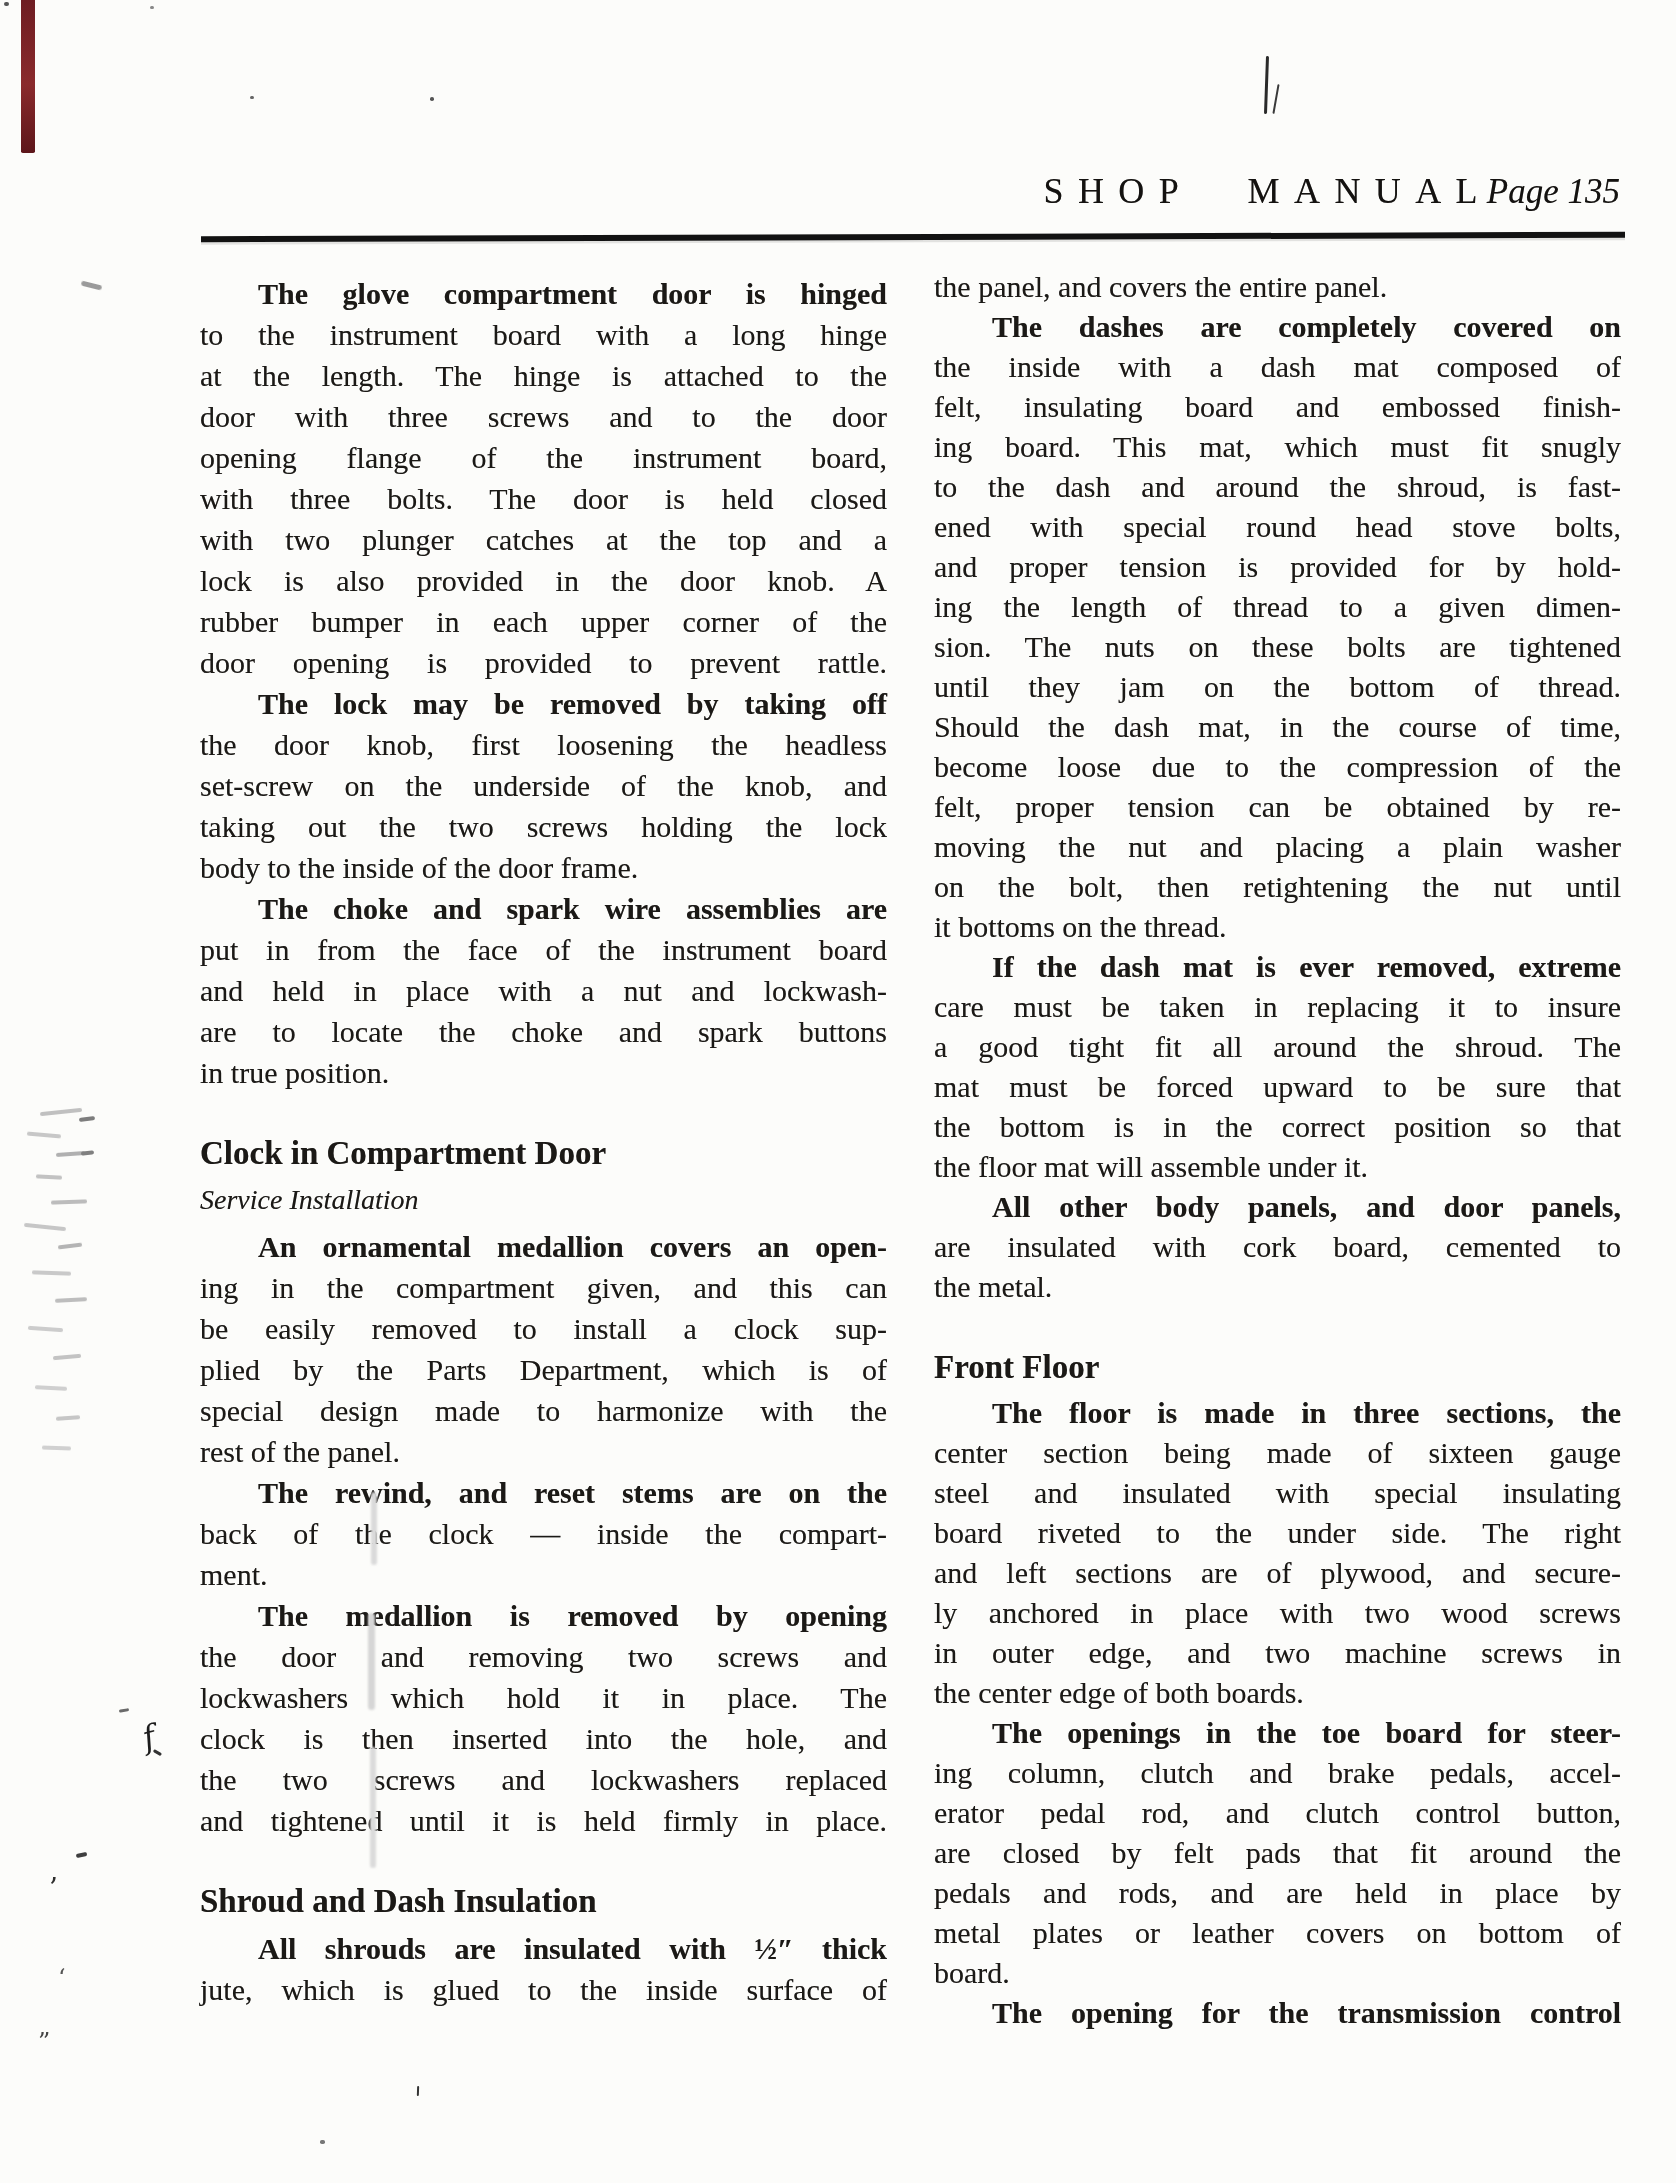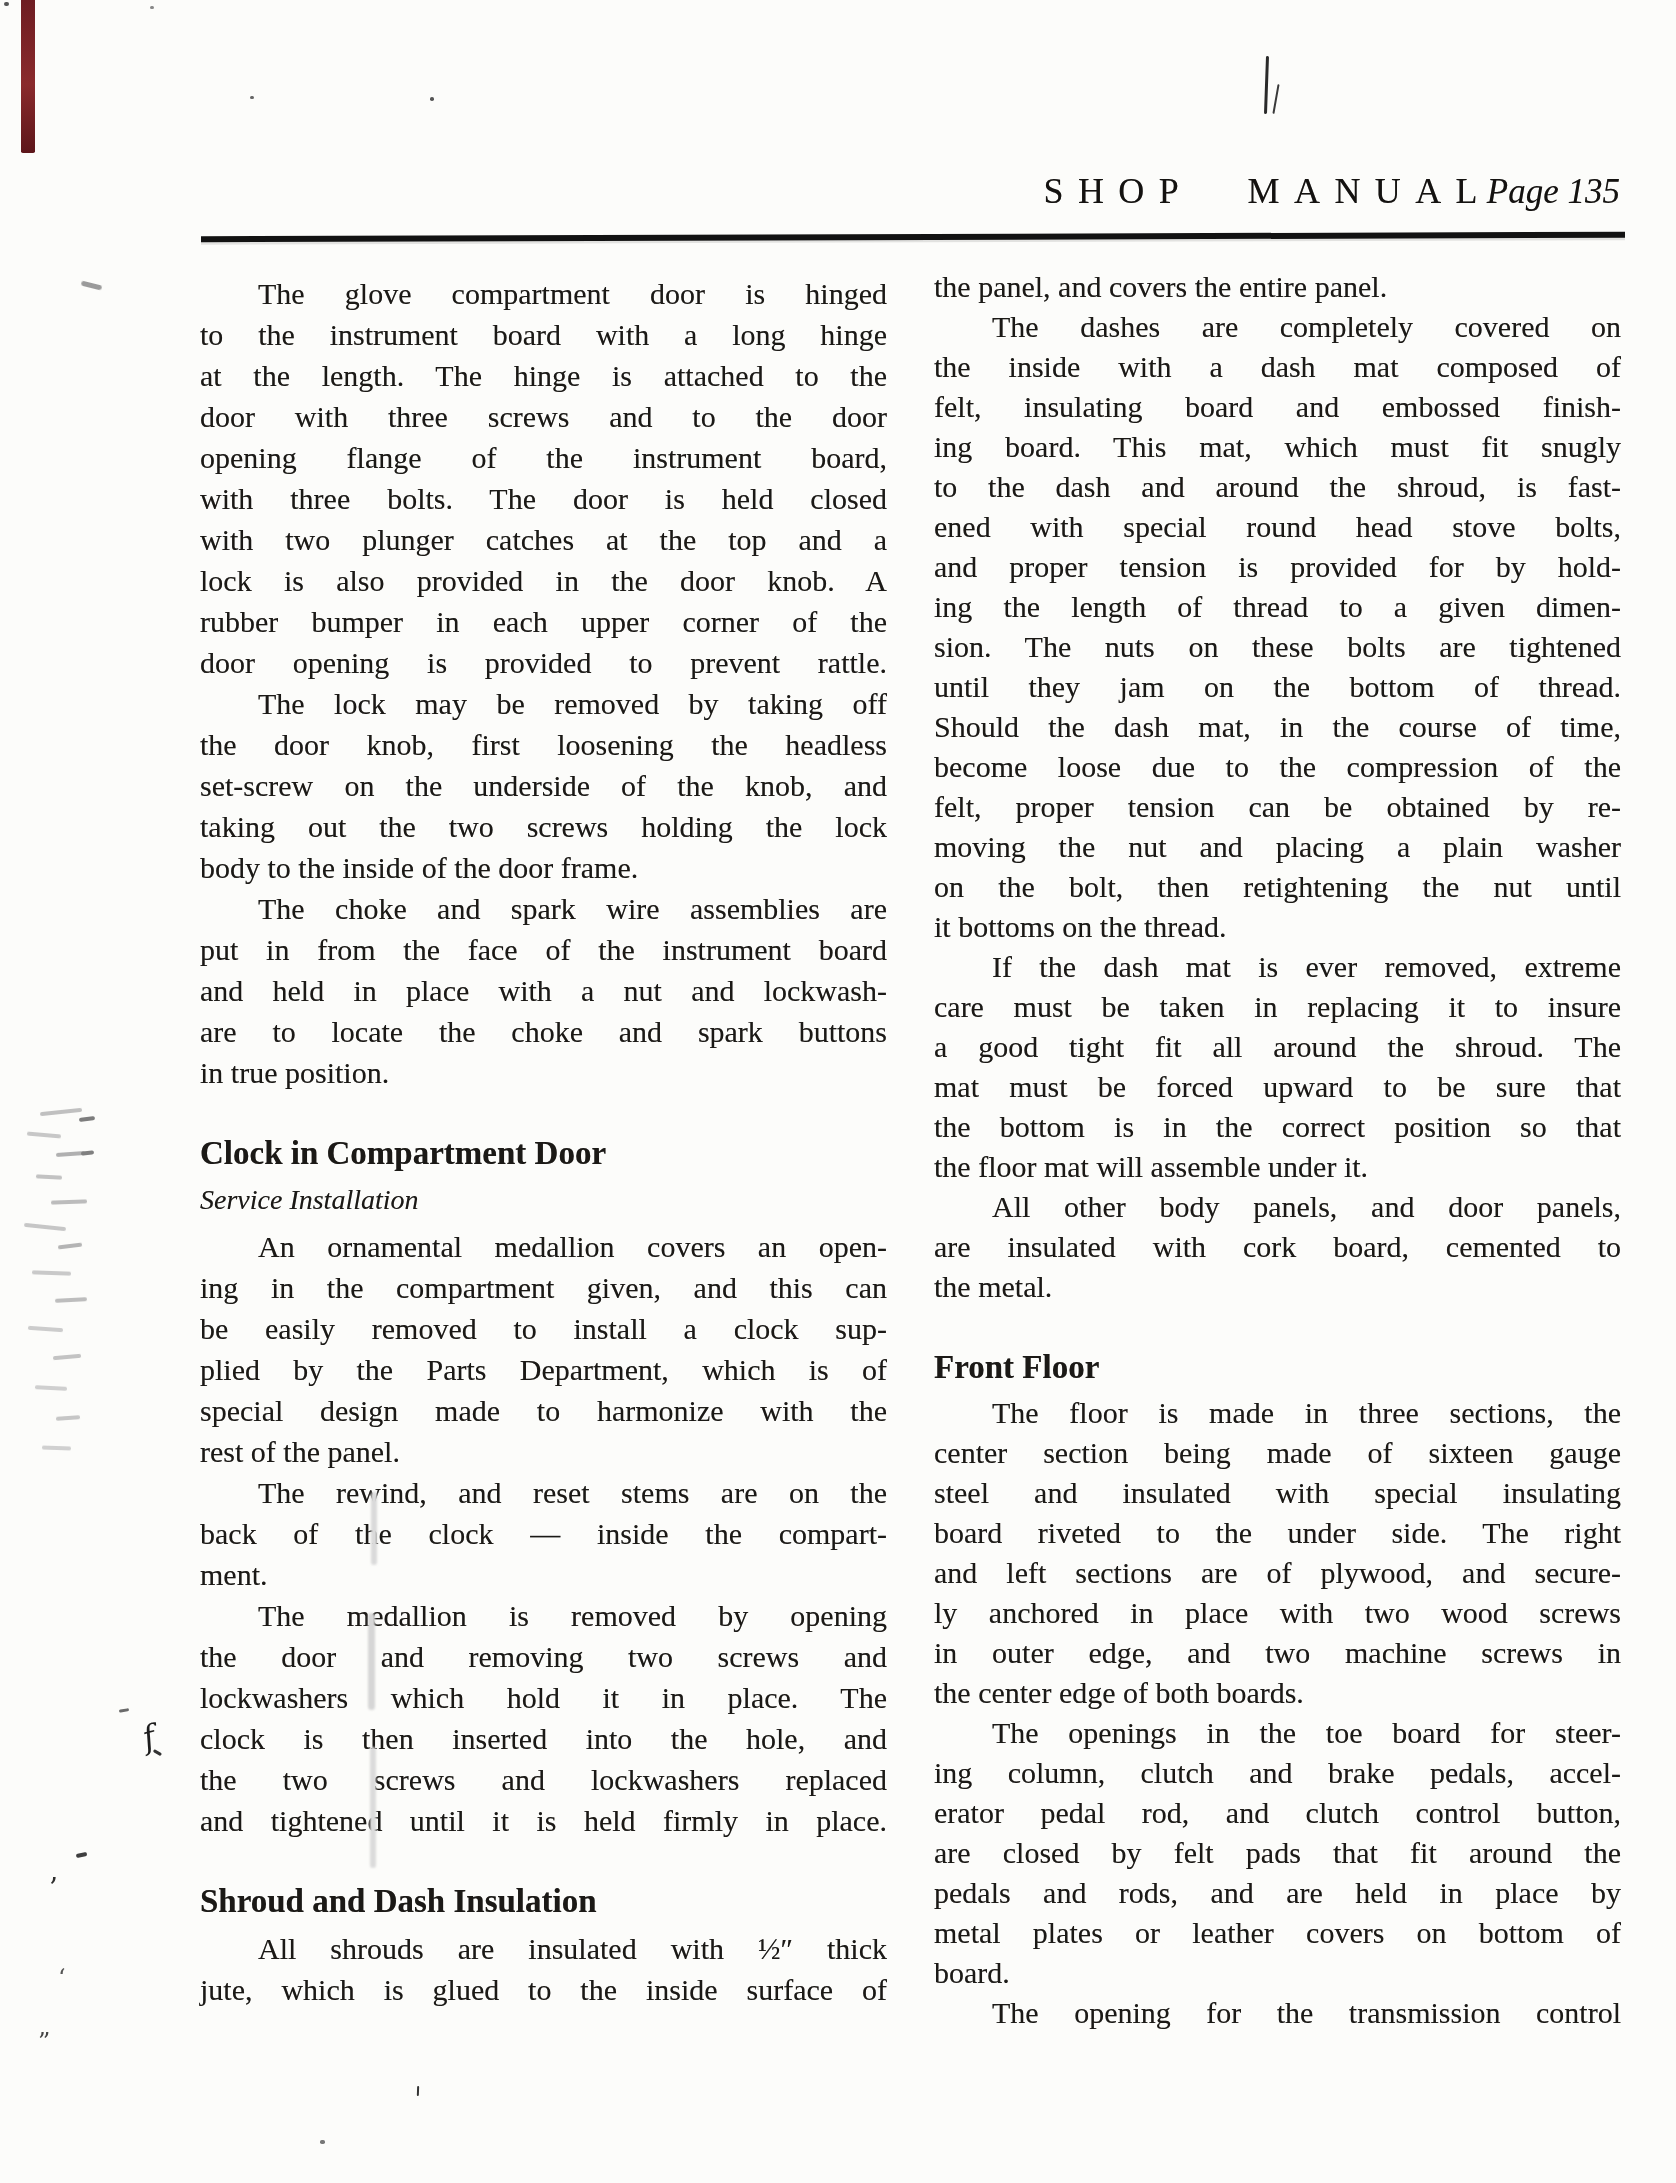--- a/index.html
+++ b/index.html
@@ -38,21 +38,21 @@
   .col{position:absolute;width:687px;font-size:30px;}
   #col-left {left:200px;top:273px;line-height:41px;}
   #col-right{left:934px;top:267px;line-height:40px;}
   .para{margin:0;}
   .ln{
     text-align:justify;text-align-last:justify;
     white-space:nowrap;
     text-shadow:0 0 0.6px rgba(27,25,22,.42);
   }
   .ln.end{text-align-last:left;}
-  .ln.ind{text-indent:58px;}
+  .ln.ind{text-indent:58px;font-weight:bold;}
   .heading{
     font-weight:bold;font-size:33px;line-height:41px;
     margin-top:40px;margin-bottom:4.9px;
     text-shadow:0 0 0.6px rgba(27,25,22,.5);
   }
   .subheading{
     font-style:italic;font-size:28px;line-height:41px;
     text-shadow:0 0 0.6px rgba(27,25,22,.4);
   }
   #col-right .heading{line-height:40px;}

